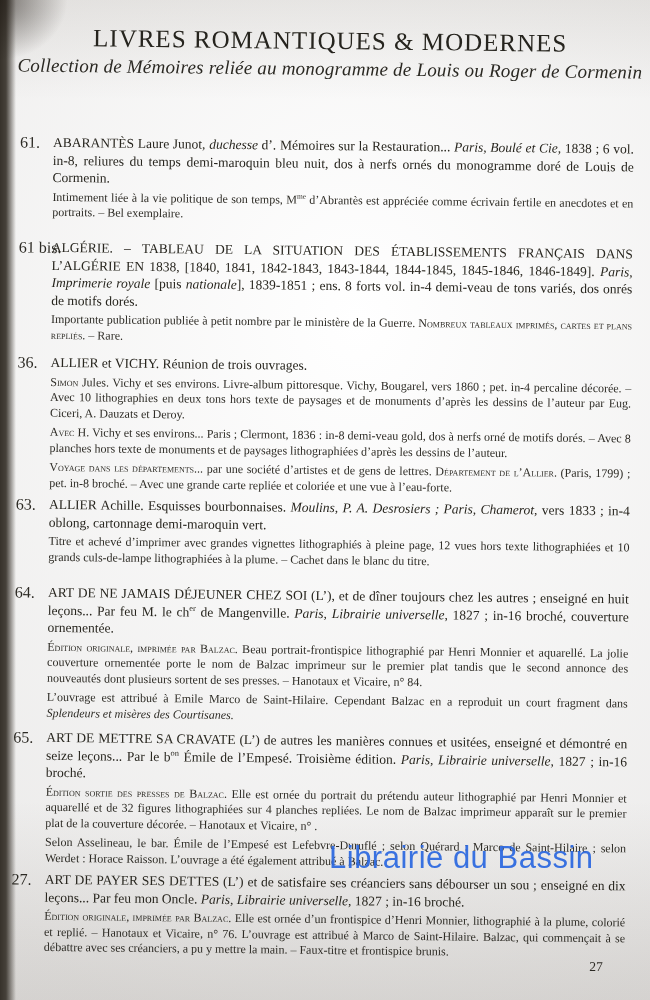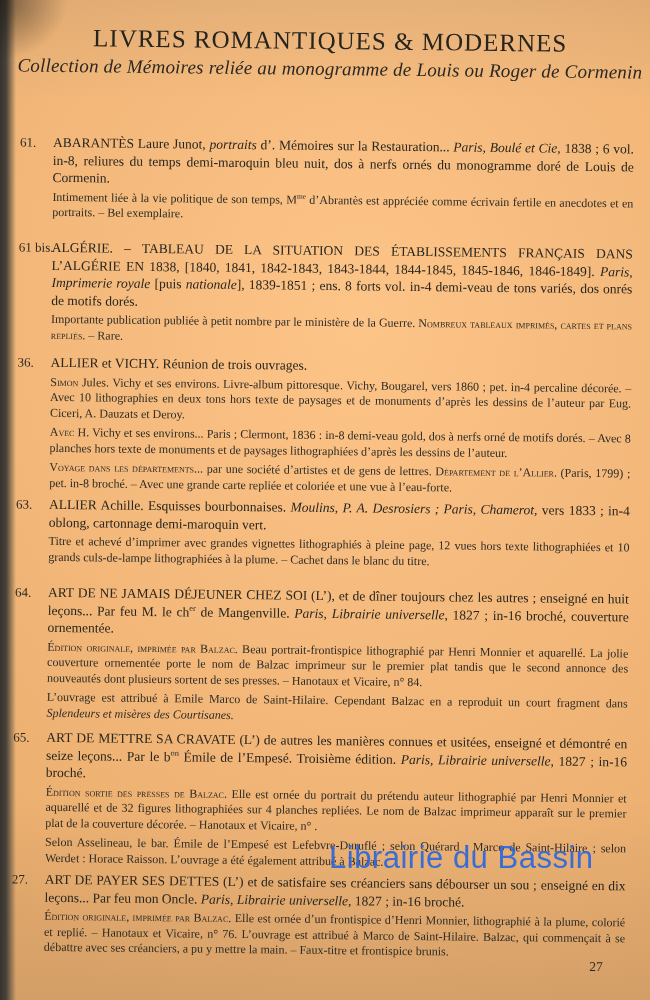--- a/index.html
+++ b/index.html
@@ -43,21 +43,21 @@
     letter-spacing:0.2px;
     color:#2a2822;
     white-space:nowrap;
   }
   .entry {
     position:absolute; left:16px; right:20px;
     display:flex; align-items:flex-start;
   }
   .num {
     flex:0 0 30px; width:30px;
-    font-size:13px; line-height:17.5px;
+    font-size:16px; line-height:17.5px;
     white-space:nowrap; overflow:visible;
   }
   .ebody { flex:1; margin-left:3px; min-width:0; }
   .heading {
     font-size:13.5px; line-height:17.5px;
     text-align:justify;
     color:#28261f;
   }
   .notes { margin-top:3px; }
   .note {
@@ -77,29 +77,29 @@
     position:absolute; left:329px; top:840px;
     font-family:"Liberation Sans", sans-serif;
     font-size:31px; font-weight:400;
     letter-spacing:0.5px; white-space:nowrap;
     opacity:0.92;
   }
 </style>
 </head>
 <body>
 
-<div class="page" style="background: #fdba74;">
+<div class="page" style="background: #ffffff;">
   <div class="content">
     <div class="title">LIVRES ROMANTIQUES &amp; MODERNES</div>
     <div class="subtitle">Collection de Mémoires reliée au monogramme de Louis ou Roger de Cormenin</div>
     <div>
         <div class="entry" style="top: 137px;">
           <div class="num">61.</div>
           <div class="ebody">
-            <p class="heading"><span>ABARANTÈS Laure Junot, </span><span class="it">portraits</span><span> d’. Mémoires sur la Restauration... </span><span class="it">Paris, Boulé et Cie,</span><span> 1838 ; 6 vol. in-8, reliures du temps demi-maroquin bleu nuit, dos à nerfs ornés du monogramme doré de Louis de Cormenin.</span></p>
+            <p class="heading"><span>ABARANTÈS Laure Junot, </span><span class="it">duchesse</span><span> d’. Mémoires sur la Restauration... </span><span class="it">Paris, Boulé et Cie,</span><span> 1838 ; 6 vol. in-8, reliures du temps demi-maroquin bleu nuit, dos à nerfs ornés du monogramme doré de Louis de Cormenin.</span></p>
             <div class="notes">
               <p class="note"><span>Intimement liée à la vie politique de son temps, M</span><span class="sup">me</span><span> d’Abrantès est appréciée comme écrivain fertile en anecdotes et en portraits. – Bel exemplaire.</span></p>
             </div>
           </div>
         </div>
         <div class="entry" style="top: 242px;">
           <div class="num">61 bis.</div>
           <div class="ebody">
             <p class="heading"><span>ALGÉRIE. – TABLEAU DE LA SITUATION DES ÉTABLISSEMENTS FRANÇAIS DANS L’ALGÉRIE EN 1838, [1840, 1841, 1842-1843, 1843-1844, 1844-1845, 1845-1846, 1846-1849]. </span><span class="it">Paris, Imprimerie royale</span><span> [puis </span><span class="it">nationale</span><span>], 1839-1851 ; ens. 8 forts vol. in-4 demi-veau de tons variés, dos onrés de motifs dorés.</span></p>
             <div class="notes">

